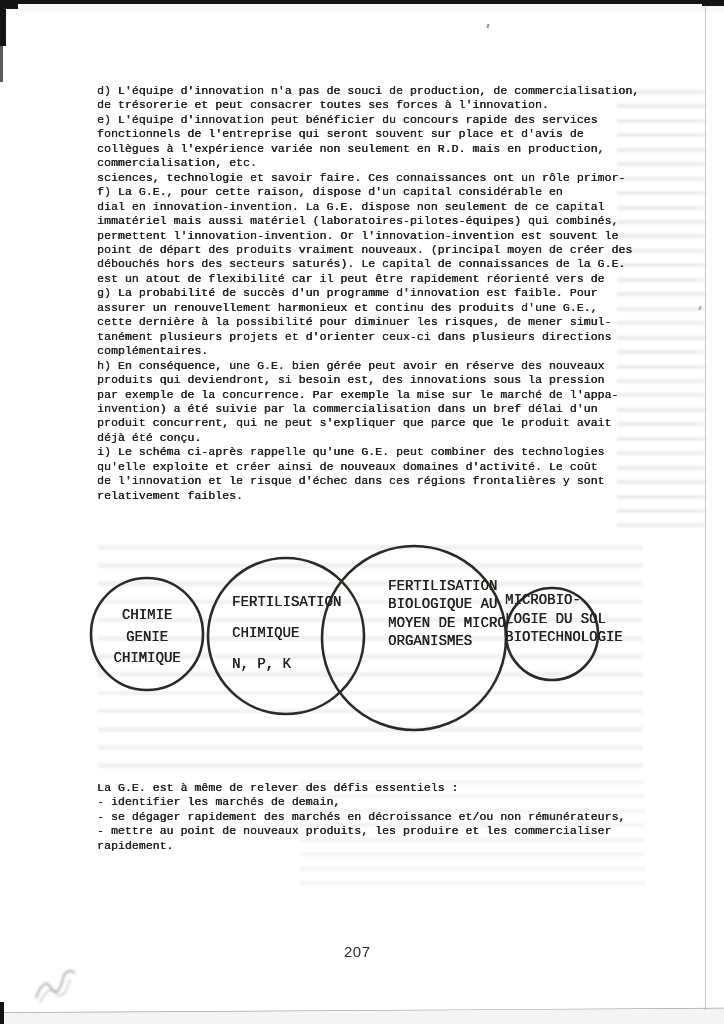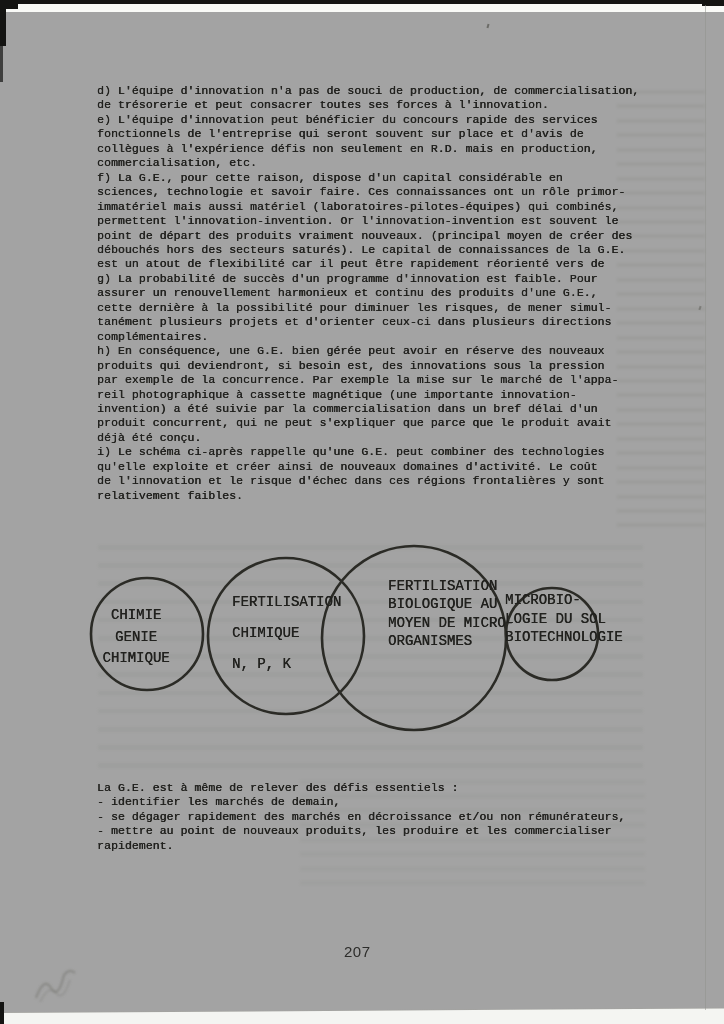--- a/index.html
+++ b/index.html
@@ -1,41 +1,41 @@
 <!DOCTYPE html>
 <html><head>
 <meta charset="utf-8">
 <style>
   * { margin:0; padding:0; box-sizing:border-box; }
   html, body { width:724px; height:1024px; }
   body { background:#dededb; font-family:"Liberation Mono", "DejaVu Sans Mono", monospace; }
 
   .page {
     position:relative; width:724px; height:1024px;
-    background:#a3a3a3; overflow:hidden;
+    background:#ffffff; overflow:hidden;
   }
 
   
   .typewriter {
     position:absolute;
     font-size:11.5px; line-height:14.45px;
     color:#21211e; letter-spacing:0.05px;
     text-shadow:0.35px 0 0 currentColor;
   }
   .tline { white-space:pre; }
   .body-text { left:97px; top:84px; }
   .closing-text { left:97px; top:781px; }
 
   
   .clabel {
     position:absolute;
     font-size:14px; color:#21211e;
     text-shadow:0.35px 0 0 currentColor;
   }
-  .clabel-0 { left:80px;  top:605px; width:112px; text-align:center; line-height:21.5px; }
+  .clabel-0 { left:91px;  top:605px; width:112px; text-align:center; line-height:21.5px; }
   .clabel-1 { left:232px; top:587px; line-height:31px; }
   .clabel-2 { left:388px; top:577px; line-height:18.3px; }
   .clabel-3 { left:505px; top:591px; width:94px; line-height:18.5px; white-space:nowrap; }
 
   .diagram-svg { position:absolute; left:0; top:0; }
 
   
   .page-number {
     position:absolute; left:344px; top:943px;
     font-family:"Liberation Sans", sans-serif;
@@ -83,38 +83,38 @@
 
   <div class="bleed bleed-a"></div>
   <div class="bleed bleed-b"></div>
   <div class="bleed bleed-c"></div>
 
   <div class="typewriter body-text">
       <div class="tline">d) L'équipe d'innovation n'a pas de souci de production, de commercialisation,</div>
       <div class="tline">de trésorerie et peut consacrer toutes ses forces à l'innovation.</div>
       <div class="tline">e) L'équipe d'innovation peut bénéficier du concours rapide des services</div>
       <div class="tline">fonctionnels de l'entreprise qui seront souvent sur place et d'avis de</div>
-      <div class="tline">collègues à l'expérience défis non seulement en R.D. mais en production,</div>
+      <div class="tline">collègues à l'expérience variée non seulement en R.D. mais en production,</div>
       <div class="tline">commercialisation, etc.</div>
+      <div class="tline">sciences, technologie et savoir faire. Ces connaissances ont un rôle primor-</div>
       <div class="tline">f) La G.E., pour cette raison, dispose d'un capital considérable en</div>
-      <div class="tline">sciences, technologie et savoir faire. Ces connaissances ont un rôle primor-</div>
+      <div class="tline">dial en innovation-invention. La G.E. dispose non seulement de ce capital</div>
       <div class="tline">immatériel mais aussi matériel (laboratoires-pilotes-équipes) qui combinés,</div>
       <div class="tline">permettent l'innovation-invention. Or l'innovation-invention est souvent le</div>
       <div class="tline">point de départ des produits vraiment nouveaux. (principal moyen de créer des</div>
       <div class="tline">débouchés hors des secteurs saturés). Le capital de connaissances de la G.E.</div>
       <div class="tline">est un atout de flexibilité car il peut être rapidement réorienté vers de</div>
       <div class="tline">g) La probabilité de succès d'un programme d'innovation est faible. Pour</div>
       <div class="tline">assurer un renouvellement harmonieux et continu des produits d'une G.E.,</div>
       <div class="tline">cette dernière à la possibilité pour diminuer les risques, de mener simul-</div>
       <div class="tline">tanément plusieurs projets et d'orienter ceux-ci dans plusieurs directions</div>
       <div class="tline">complémentaires.</div>
       <div class="tline">h) En conséquence, une G.E. bien gérée peut avoir en réserve des nouveaux</div>
       <div class="tline">produits qui deviendront, si besoin est, des innovations sous la pression</div>
       <div class="tline">par exemple de la concurrence. Par exemple la mise sur le marché de l'appa-</div>
-      <div class="tline">reil photographique à cassette magnétique (une importante innovation-</div>
       <div class="tline">invention) a été suivie par la commercialisation dans un bref délai d'un</div>
       <div class="tline">produit concurrent, qui ne peut s'expliquer que parce que le produit avait</div>
       <div class="tline">déjà été conçu.</div>
       <div class="tline">i) Le schéma ci-après rappelle qu'une G.E. peut combiner des technologies</div>
       <div class="tline">qu'elle exploite et créer ainsi de nouveaux domaines d'activité. Le coût</div>
       <div class="tline">de l'innovation et le risque d'échec dans ces régions frontalières y sont</div>
       <div class="tline">relativement faibles.</div>
     </div>
 
   <svg class="diagram-svg" width="724" height="1024" viewBox="0 0 724 1024">

